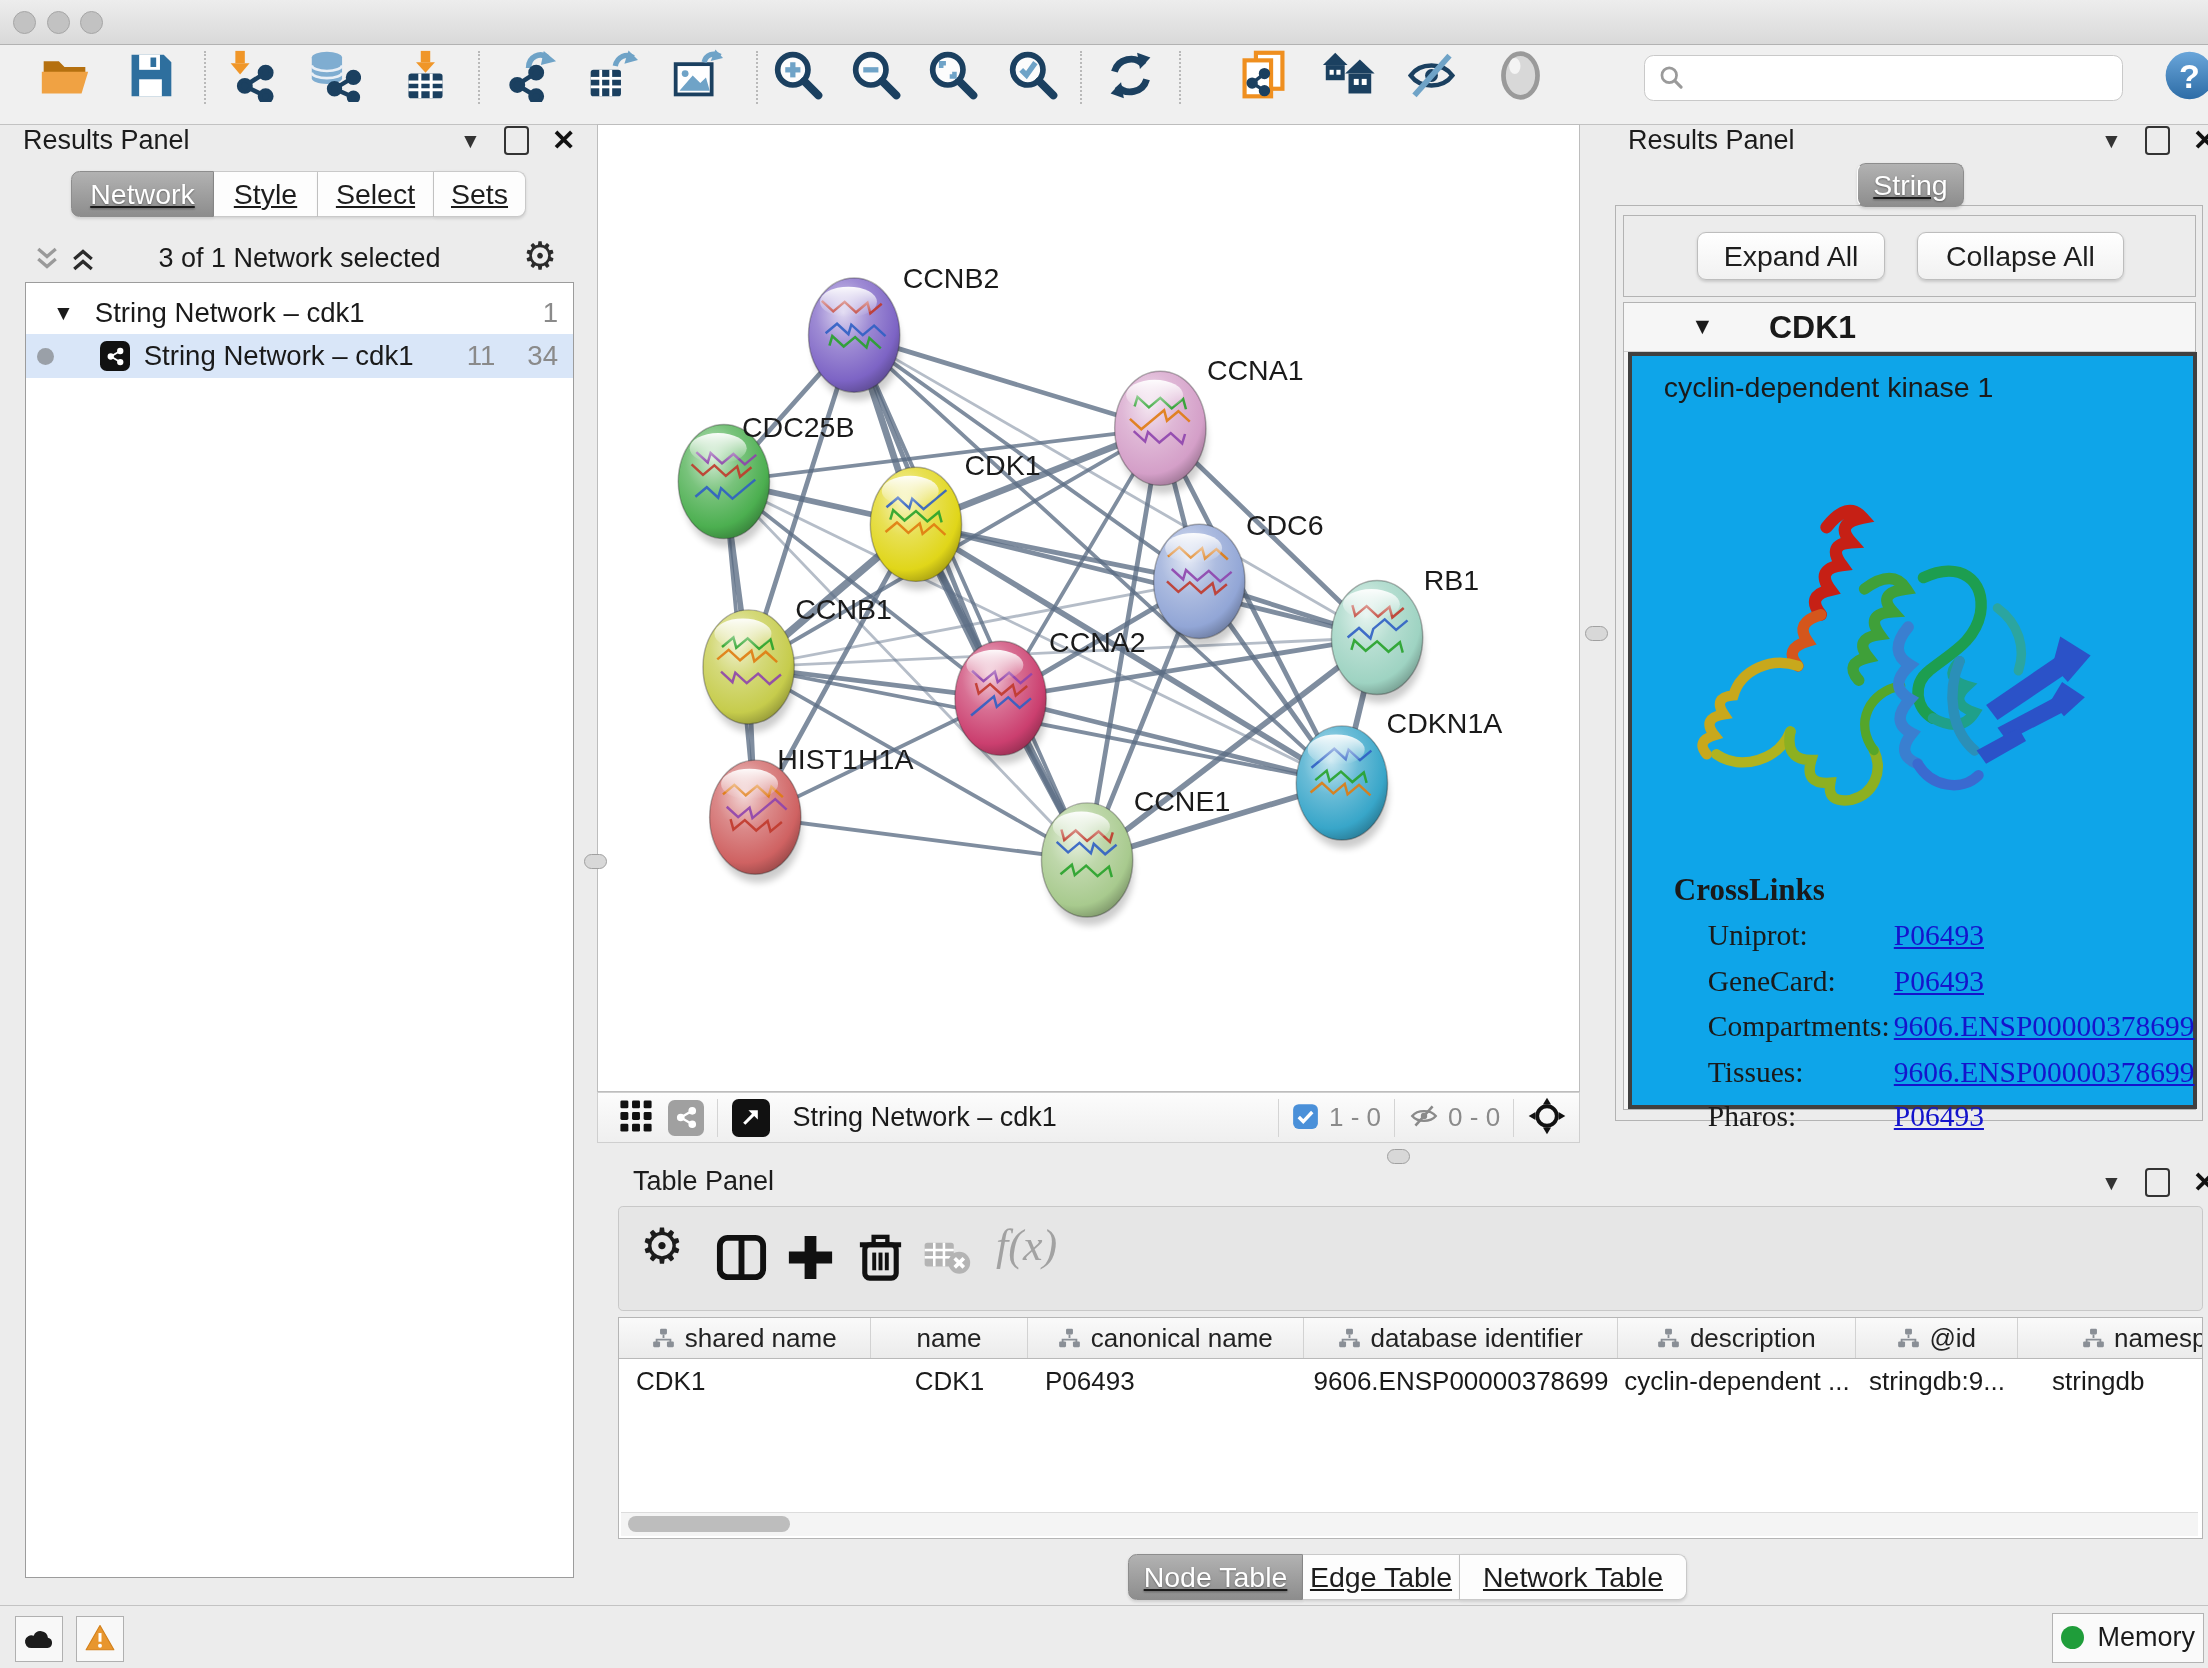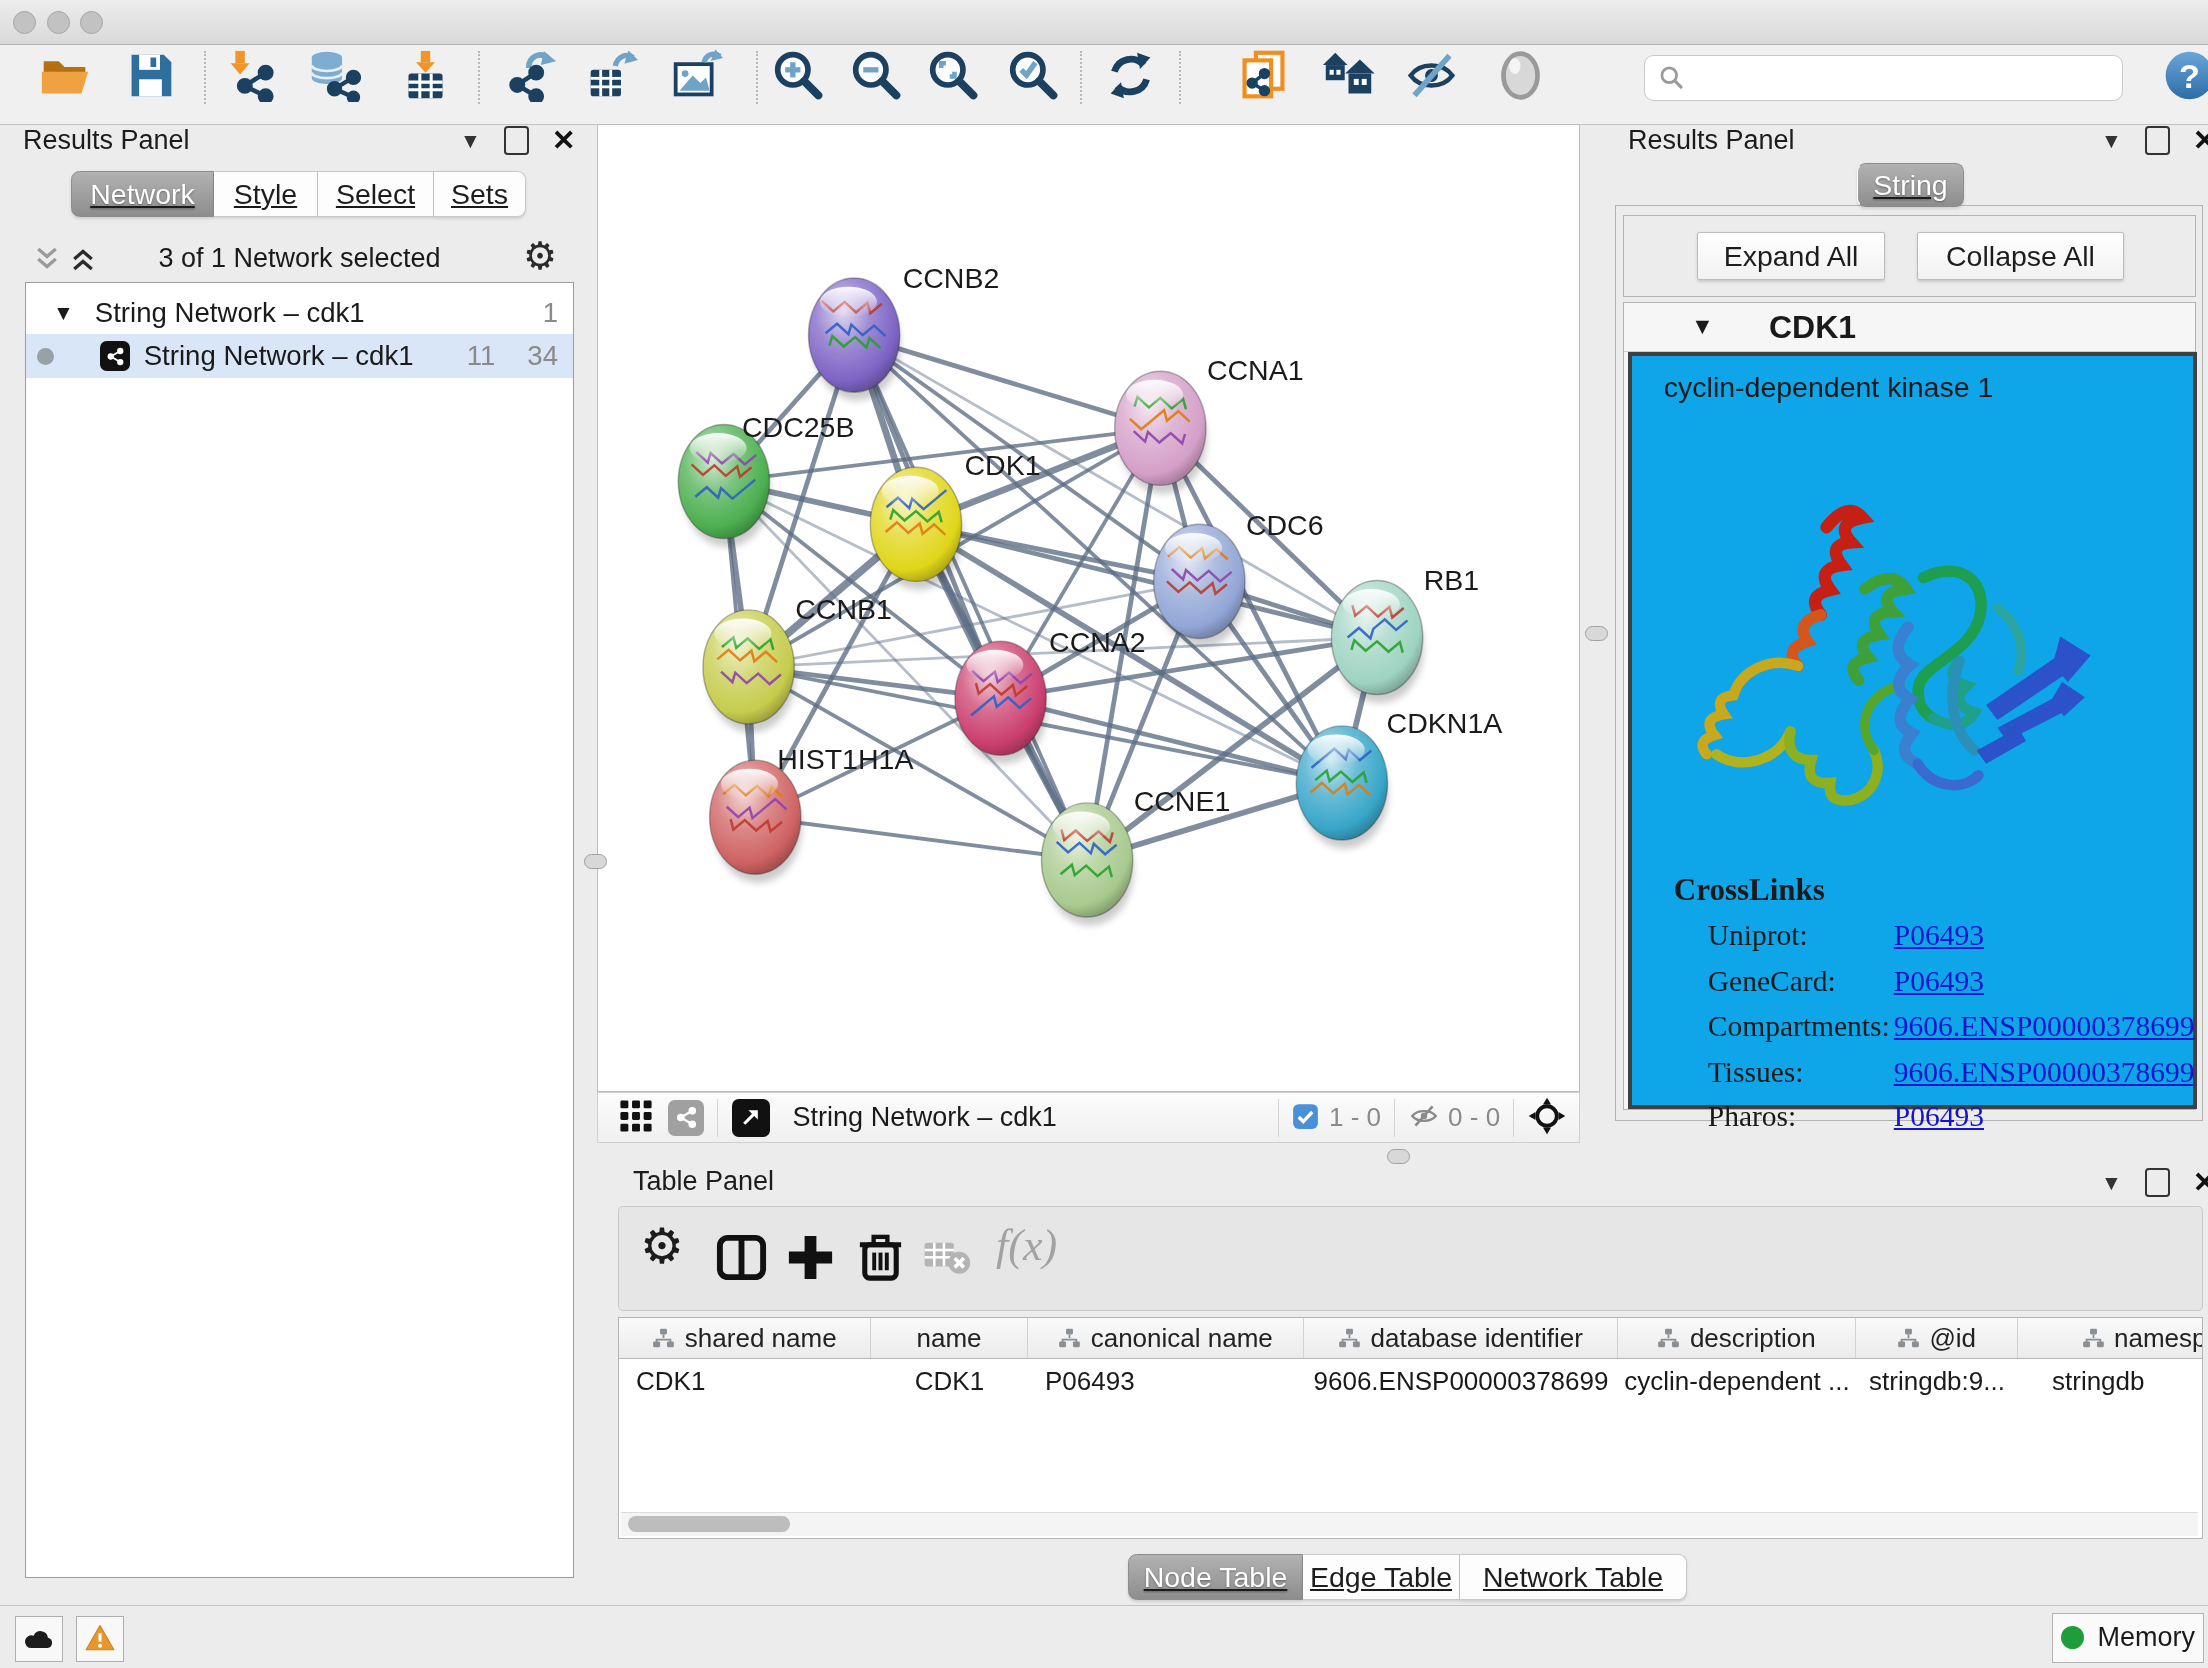--- a/index.html
+++ b/index.html
@@ -54,21 +54,21 @@
   .netfooter{left:597px;top:1092px;width:983px;height:51px;
     background:linear-gradient(#fcfcfc,#efefef);border:1px solid #cfcfcf;
     box-sizing:border-box;display:flex;align-items:center;}
   .nfsep{width:0;height:38px;border-left:1.9px solid #d4d4d4;margin:0 13.3px;}
   .nfgray{font-size:26px;color:#8a8a8a;}
   .handle{position:absolute;width:21px;height:13.3px;border-radius:7.6px;
     background:#d8d8d8;border:1px solid #a0a0a0;}
   
   .rbox{position:absolute;border:1.9px solid #b3b3b3;background:#ececec;}
   .rbtn{position:absolute;height:46px;background:linear-gradient(#fff,#f1f1f1);
-    border:1px solid #bdbdbd;border-radius:2px;display:flex;align-items:center;
+    border:1px solid #bdbdbd;border-radius:9px;display:flex;align-items:center;
     justify-content:center;font-size:28.5px;color:#1d1d1d;
     box-shadow:0 1.9px 2.9px rgba(0,0,0,.15);}
   .serif{font-family:"Liberation Serif",serif;}
   .xlink{color:#1414cc;text-decoration:underline;}
   
   .ttoolbar{left:618px;top:1206px;width:1585px;height:105px;background:#e6e6e6;
     border:1px solid #c8c8c8;border-radius:4.8px;box-sizing:border-box;}
   .tti{position:absolute;top:23px;width:57px;height:57px;}
   .tablebox{left:618px;top:1317px;width:1585px;height:222px;background:#fff;
     border:1.9px solid #b5b5b5;box-sizing:border-box;overflow:hidden;}

